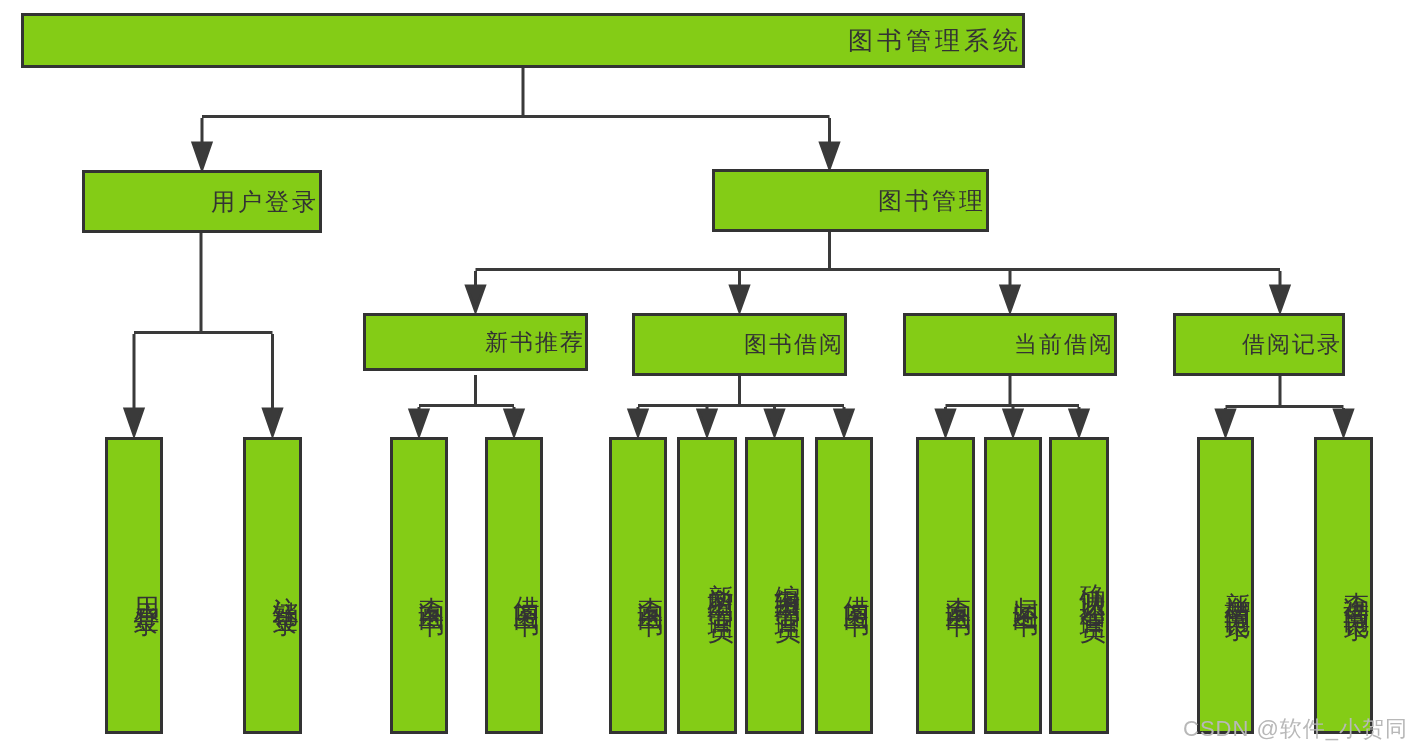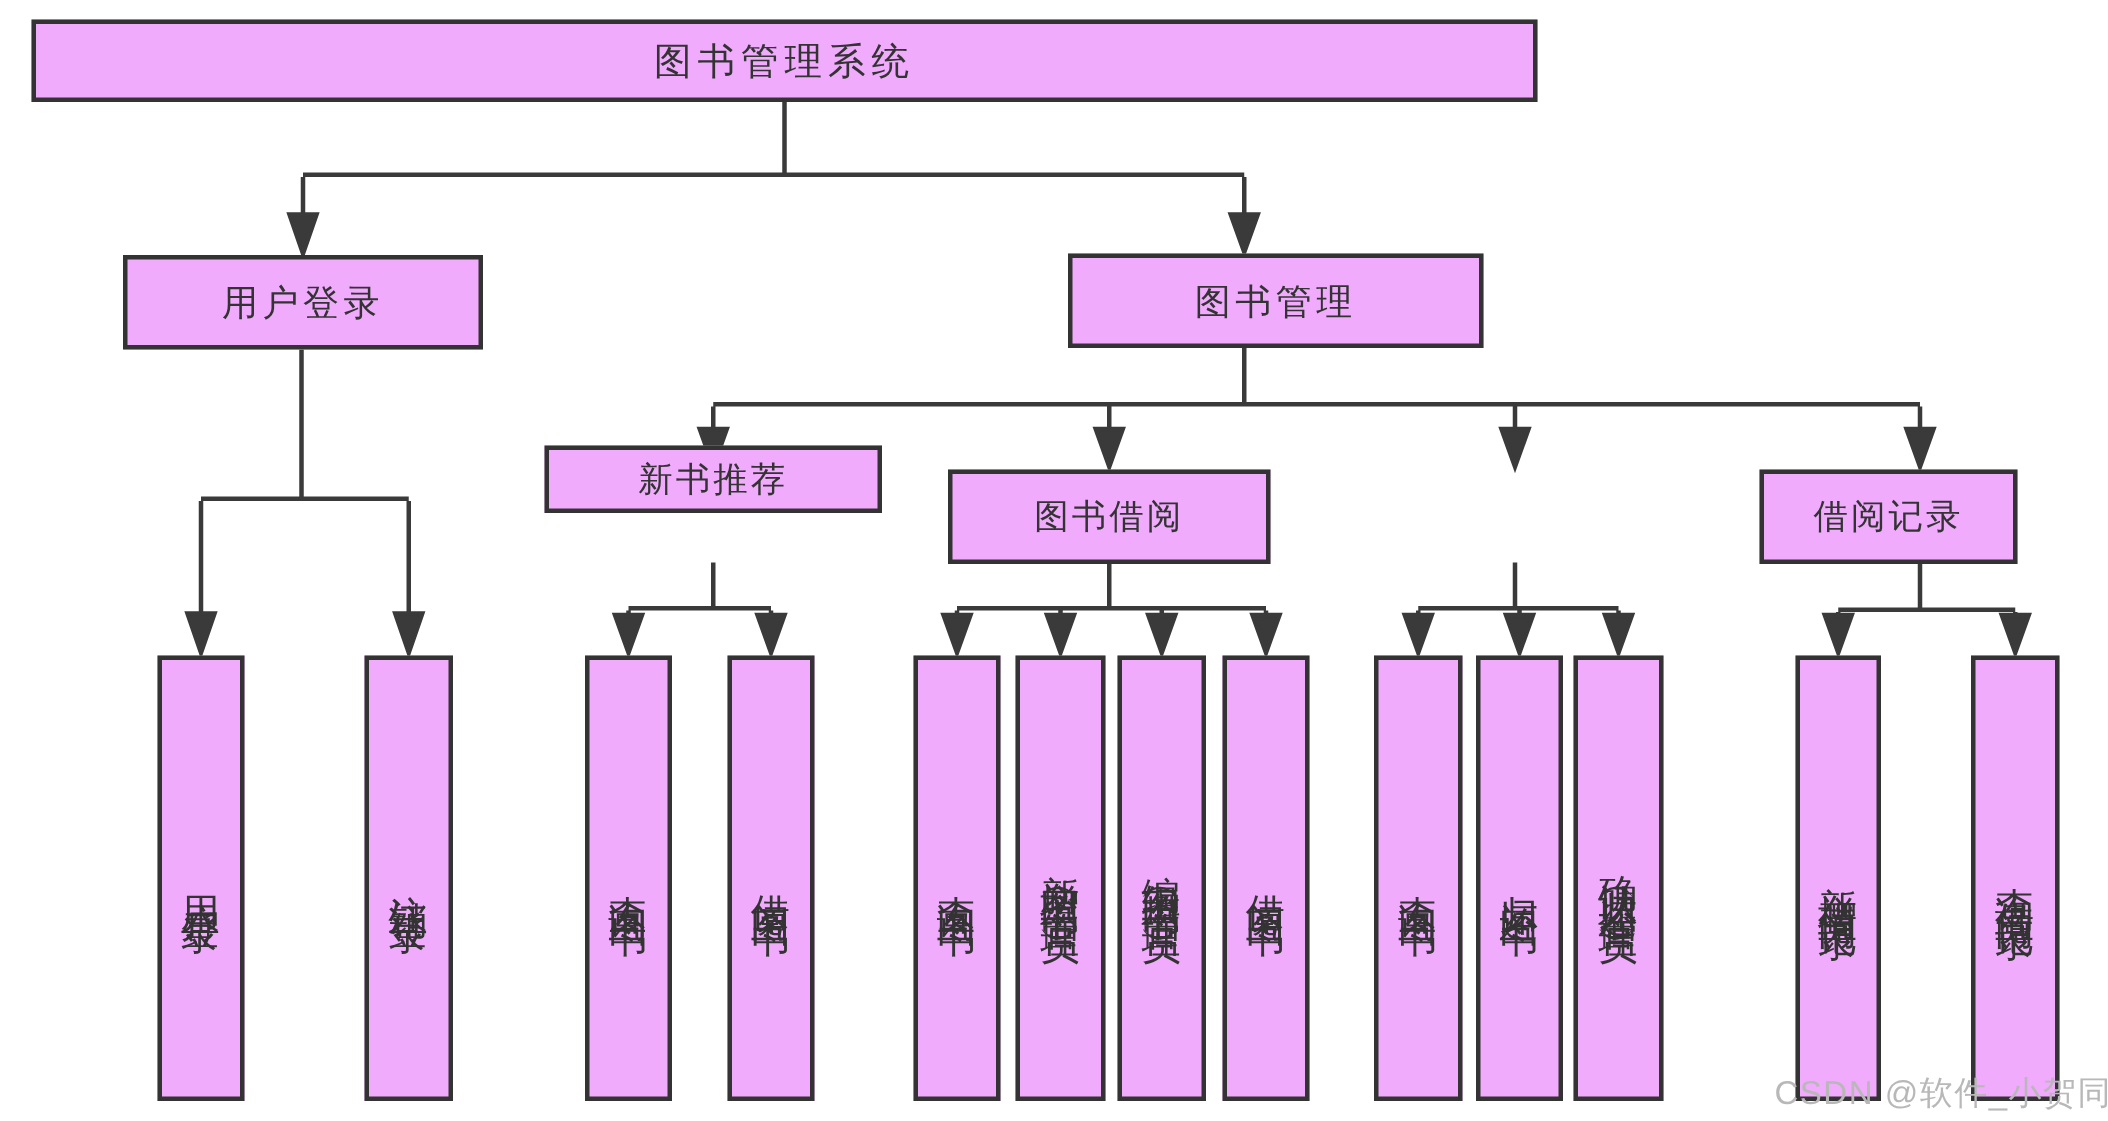--- a/index.html
+++ b/index.html
@@ -19,24 +19,24 @@
   .connectors {
     position: absolute;
     left: 0;
     top: 0;
     z-index: 1;
   }
   .box {
     position: absolute;
     box-sizing: border-box;
     border: 3px solid #333333;
-    background: #f0abfc;
+    background: #84cc16;
     display: flex;
     align-items: center;
-    justify-content: center;
+    justify-content: flex-end;
     z-index: 2;
   }
   .box .lbl {
     color: #333333;
     white-space: nowrap;
   }
   .root-box .lbl {
     font-size: 25px;
     letter-spacing: 4px;
   }
@@ -124,25 +124,28 @@
     <span class="lbl">图书管理系统</span>
   </div>
 
   <div class="box l2-box" style="left:82px;top:170px;width:240px;height:63px">
     <span class="lbl">用户登录</span>
   </div>
   <div class="box l2-box" style="left:712px;top:169px;width:277px;height:63px">
     <span class="lbl">图书管理</span>
   </div>
 
-  <div class="box l3-box" style="left:363px;top:297px;width:225px;height:45px">
+  <div class="box l3-box" style="left:363px;top:313px;width:225px;height:58px">
     <span class="lbl">新书推荐</span>
   </div>
   <div class="box l3-box" style="left:632px;top:313px;width:215px;height:63px">
     <span class="lbl">图书借阅</span>
+  </div>
+  <div class="box l3-box" style="left:903px;top:313px;width:214px;height:63px">
+    <span class="lbl">当前借阅</span>
   </div>
   <div class="box l3-box" style="left:1173px;top:313px;width:172px;height:63px">
     <span class="lbl">借阅记录</span>
   </div>
 
   <div class="box leaf" style="left:105px;top:437px;width:58px;height:297px">
     <span class="lbl">用户登录</span>
   </div>
   <div class="box leaf" style="left:243px;top:437px;width:59px;height:297px">
     <span class="lbl">注销登录</span>

